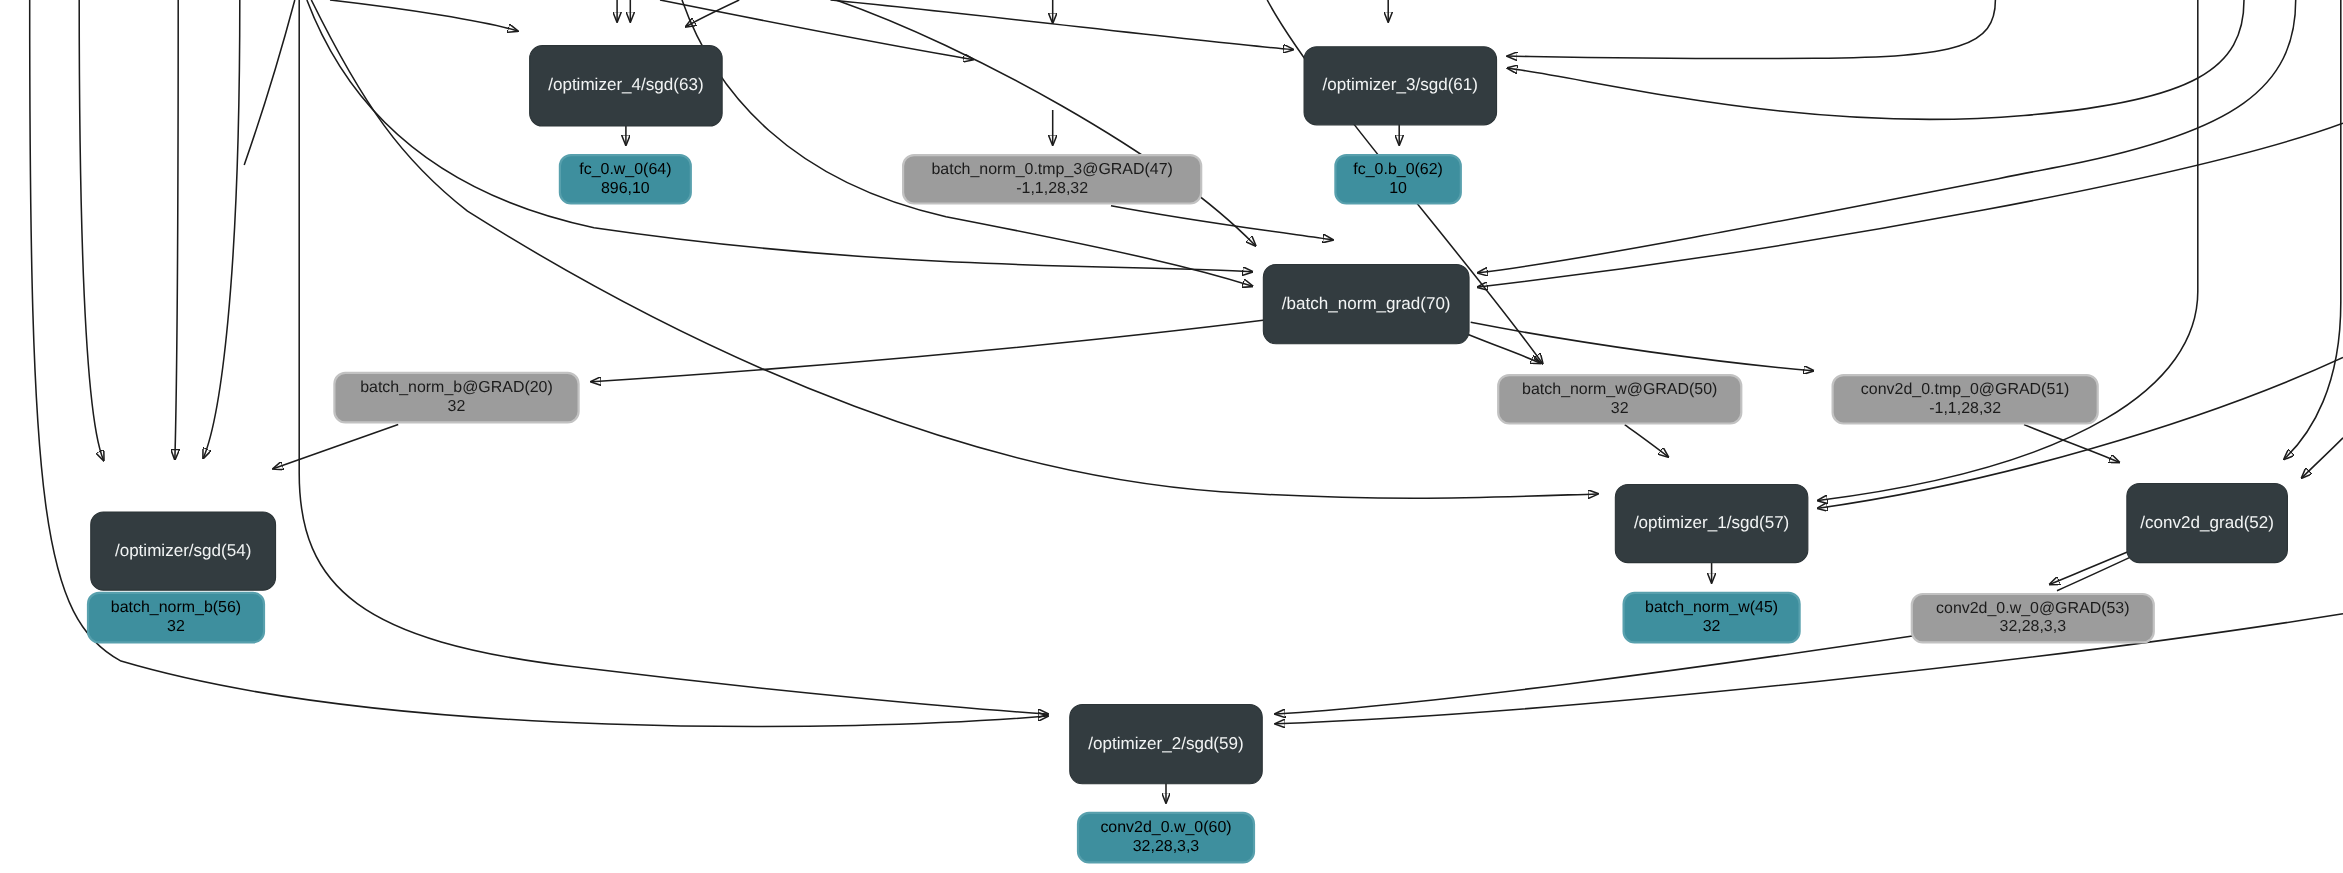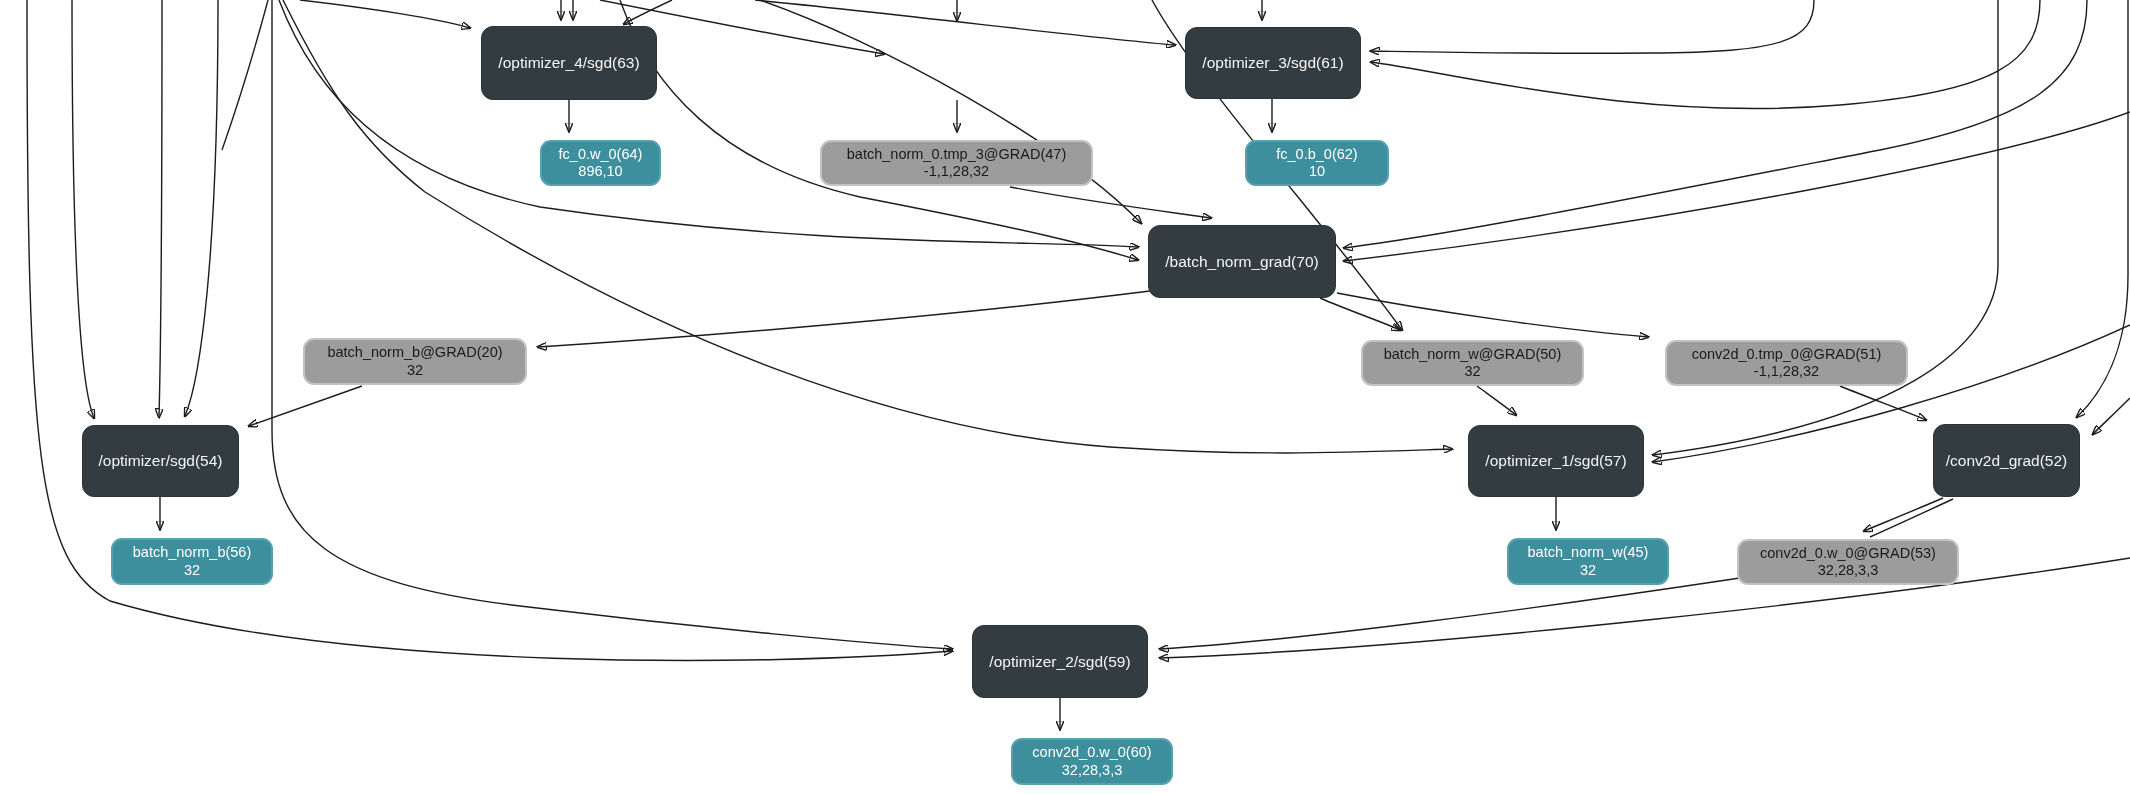--- a/index.html
+++ b/index.html
@@ -28,27 +28,28 @@
     position:absolute;
     display:flex;flex-direction:column;align-items:center;justify-content:center;
     box-sizing:border-box;text-align:center;cursor:pointer;
   }
   .node.op{
     background:var(--operator-fill);
     border:1px solid var(--operator-border);
     border-radius:12px;
     color:var(--op-text);
     font-size:15.5px;
+    margin-top:15px;
   }
   .node.param{
     background:var(--param-fill);
     border:2px solid var(--param-border);
     border-radius:11px;
-    color:#ffffff;
-    font-size:14.5px;line-height:1.2;margin-left:32px;
+    color:#000000;
+    font-size:14.5px;line-height:1.2;
   }
   .node.grad{
     background:var(--grad-fill);
     border:2px solid var(--grad-border);
     border-radius:11px;
     color:var(--grad-text);
     font-size:14.5px;line-height:1.2;
   }
   .node .lbl{white-space:nowrap;}
   .node .shp{white-space:nowrap;}
@@ -125,38 +126,38 @@
 
   <div class="node op" style="left:481px;top:26px;width:176px;height:74px">
     <span class="lbl">/optimizer_4/sgd(63)</span>
   </div>
   <div class="node op" style="left:1185px;top:27px;width:176px;height:72px">
     <span class="lbl">/optimizer_3/sgd(61)</span>
   </div>
   <div class="node op" style="left:1148px;top:225px;width:188px;height:73px">
     <span class="lbl">/batch_norm_grad(70)</span>
   </div>
-  <div class="node op" style="left:82px;top:425px;width:157px;height:72px">
+  <div class="node op" style="left:82px;top:450px;width:169px;height:72px">
     <span class="lbl">/optimizer/sgd(54)</span>
   </div>
   <div class="node op" style="left:1468px;top:425px;width:176px;height:72px">
     <span class="lbl">/optimizer_1/sgd(57)</span>
   </div>
   <div class="node op" style="left:1933px;top:424px;width:147px;height:73px">
     <span class="lbl">/conv2d_grad(52)</span>
   </div>
   <div class="node op" style="left:972px;top:625px;width:176px;height:73px">
     <span class="lbl">/optimizer_2/sgd(59)</span>
   </div>
 
   <div class="node param" style="left:508px;top:140px;width:121px;height:46px">
     <span class="lbl">fc_0.w_0(64)</span>
     <span class="shp">896,10</span>
   </div>
-  <div class="node param" style="left:1213px;top:140px;width:144px;height:46px">
+  <div class="node param" style="left:1213px;top:140px;width:116px;height:46px">
     <span class="lbl">fc_0.b_0(62)</span>
     <span class="shp">10</span>
   </div>
   <div class="node param" style="left:79px;top:538px;width:162px;height:47px">
     <span class="lbl">batch_norm_b(56)</span>
     <span class="shp">32</span>
   </div>
   <div class="node param" style="left:1475px;top:538px;width:162px;height:47px">
     <span class="lbl">batch_norm_w(45)</span>
     <span class="shp">32</span>

